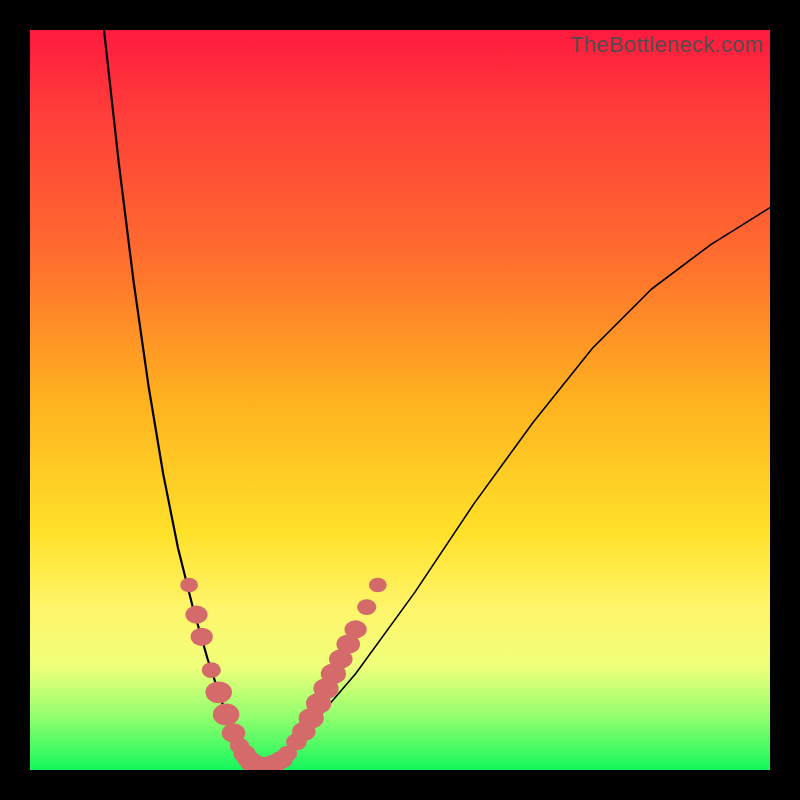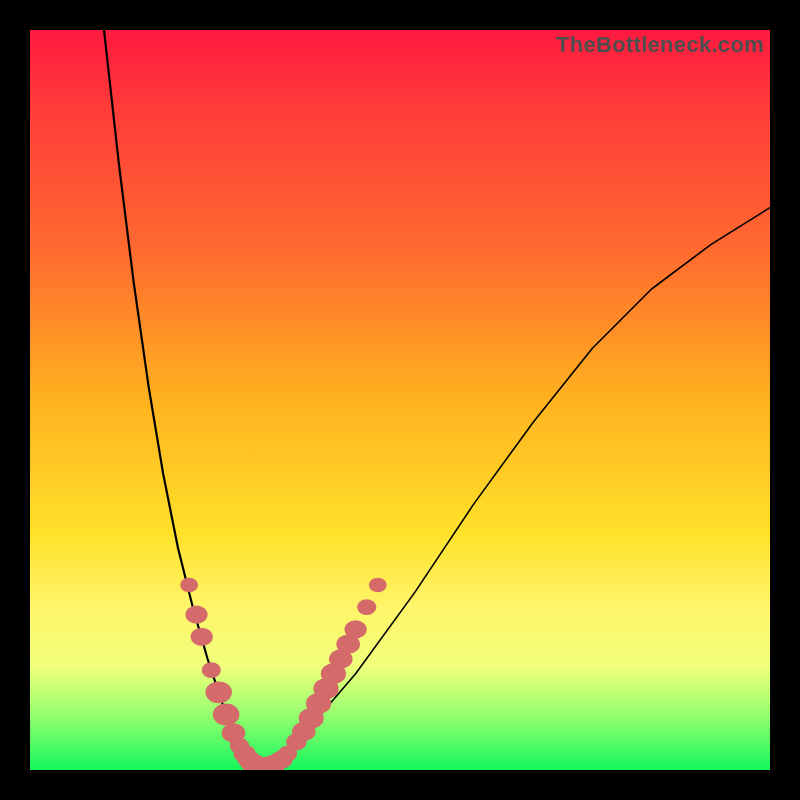--- a/index.html
+++ b/index.html
@@ -34,21 +34,21 @@
       #f0ff7a 86%,
       #8fff6e 93%,
       #14f75c 100%);
     overflow: hidden;
   }
   .watermark {
     position: absolute;
     top: 2px;
     right: 6px;
     font-size: 22px;
-    font-weight: 700;
+    font-weight: 400;
     color: #4e4e4e;
     letter-spacing: 0.3px;
     user-select: none;
   }
   svg.curves {
     position: absolute;
     left: 0;
     top: 0;
     width: 740px;
     height: 740px;

